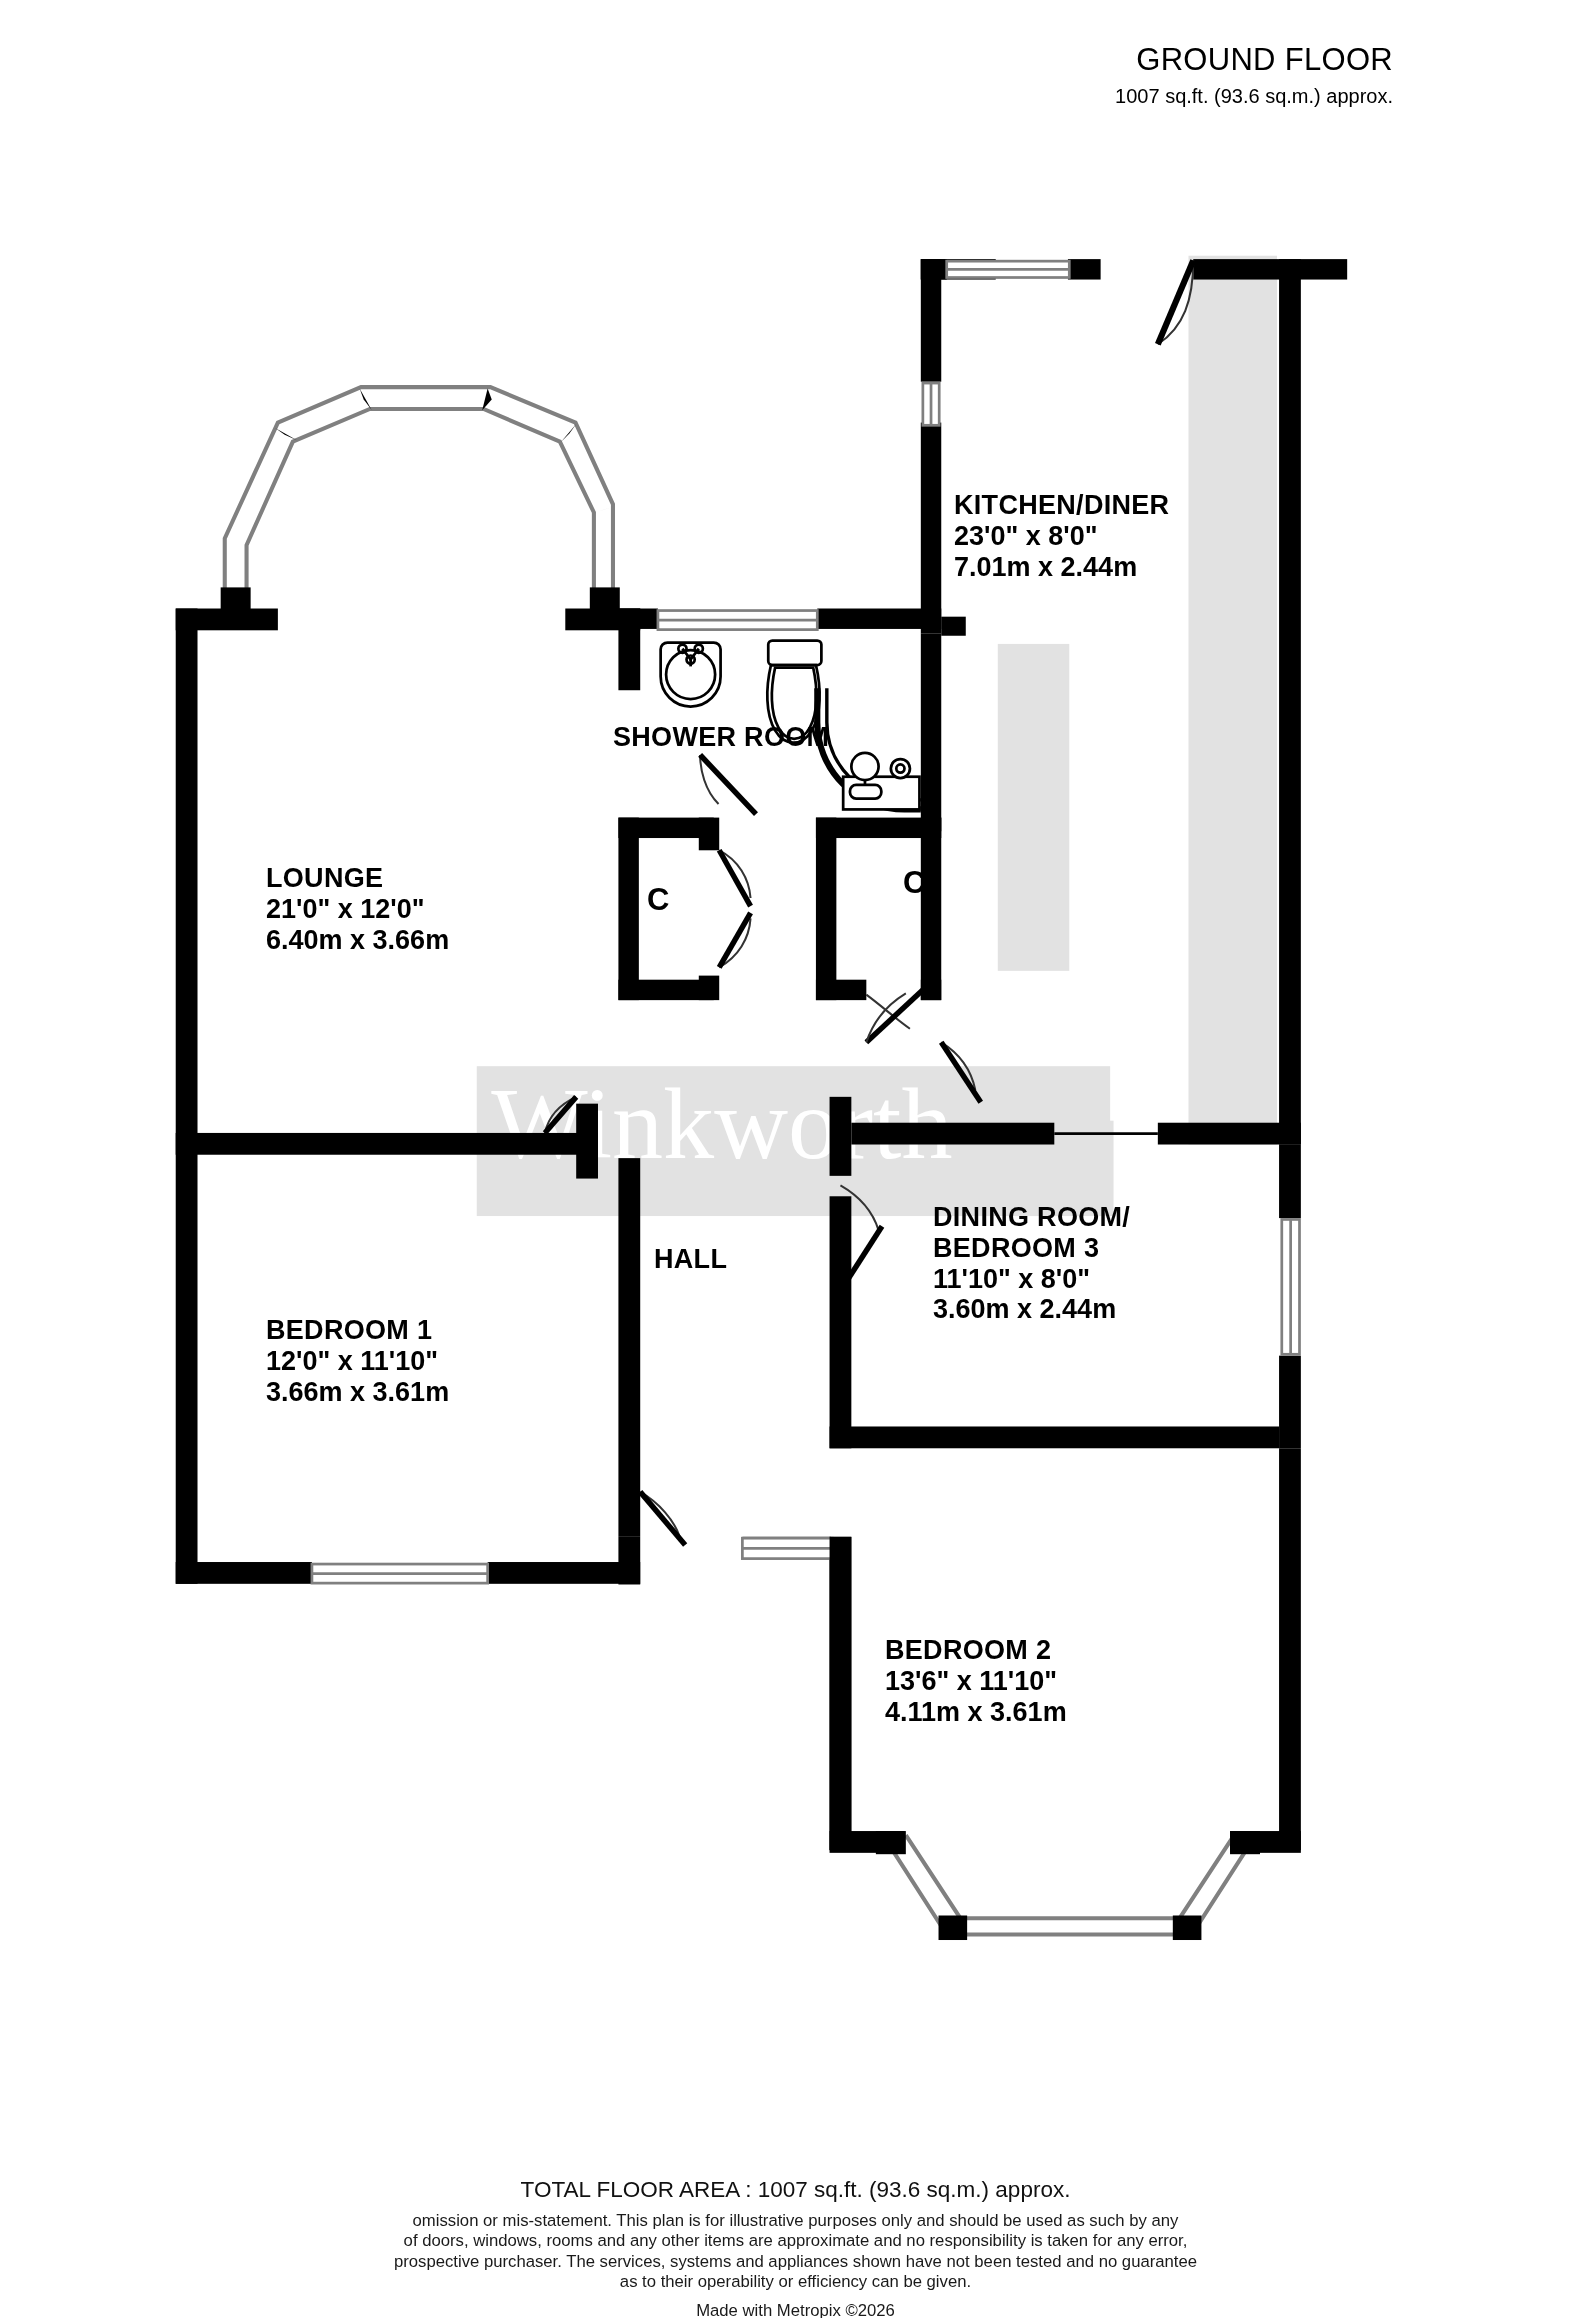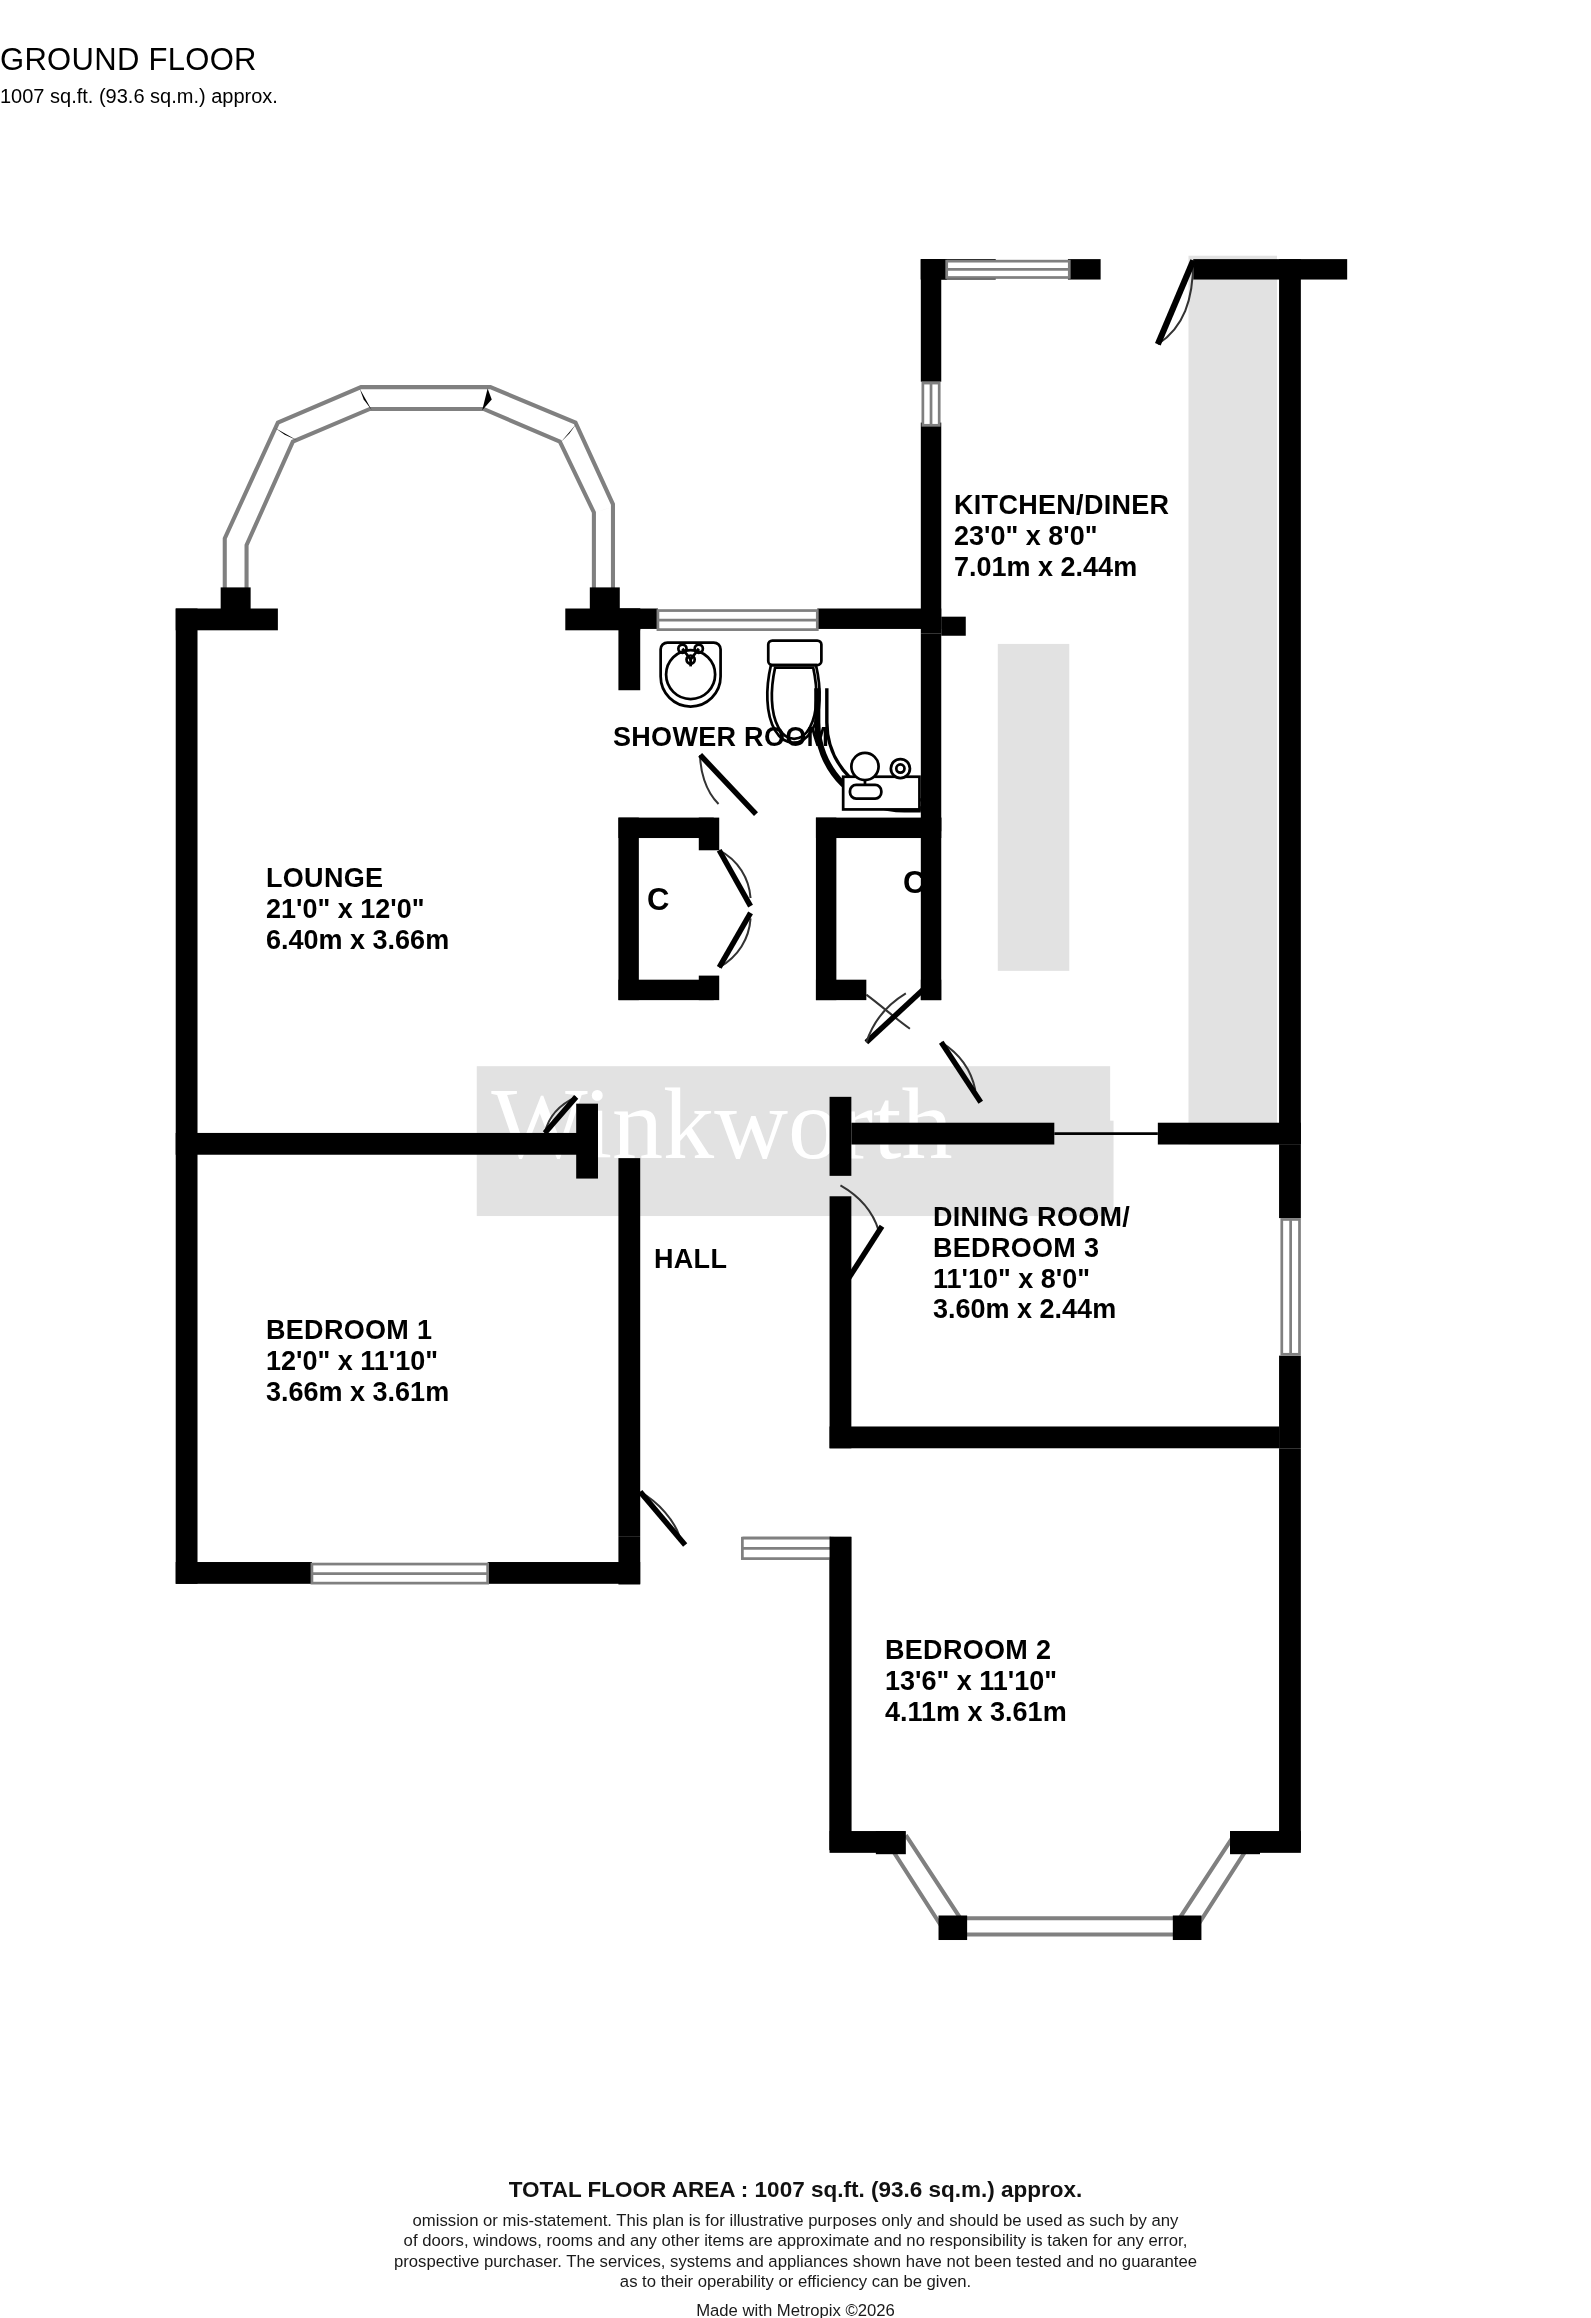--- a/index.html
+++ b/index.html
@@ -8,21 +8,21 @@
     font-family:"Liberation Sans", sans-serif;
     color:#000;
     position:relative;
     overflow:hidden;
   }
   #plan-root{position:absolute;inset:0;}
 
   
   .header{
     position:absolute;left:0;top:41px;width:1393px;
-    text-align:left;
+    text-align:right;
   }
   .header .line1{
     font-size:31px;letter-spacing:0.3px;line-height:38px;font-weight:400;
   }
   .header .line2{
     font-size:20px;line-height:35px;font-weight:400;
   }
 
   
   #stage{position:absolute;left:0;top:0;width:1591px;height:2319px;}
@@ -34,21 +34,21 @@
     line-height:1.14;white-space:nowrap;
   }
   .rlabel .nm{display:block;font-size:27px;letter-spacing:0.3px;}
   .rlabel .dim{display:block;font-size:27px;}
   .rlabel.small .nm{font-size:27px;}
   .clabel{
     position:absolute;font-weight:bold;font-size:31px;color:#000;
   }
   .total-area{
     position:absolute;left:0;width:1591px;top:2177px;text-align:center;
-    font-size:22.5px;font-weight:700;color:#111;
+    font-size:22.5px;font-weight:400;color:#111;
   }
   .disclaimer{
     position:absolute;left:0;width:1591px;top:2211px;text-align:center;
     font-size:16.7px;line-height:20.4px;color:#1a1a1a;
   }
   .disclaimer div{display:block;}
   .madewith{
     position:absolute;left:0;width:1591px;top:2301px;text-align:center;
     font-size:16.7px;color:#1a1a1a;
   }

